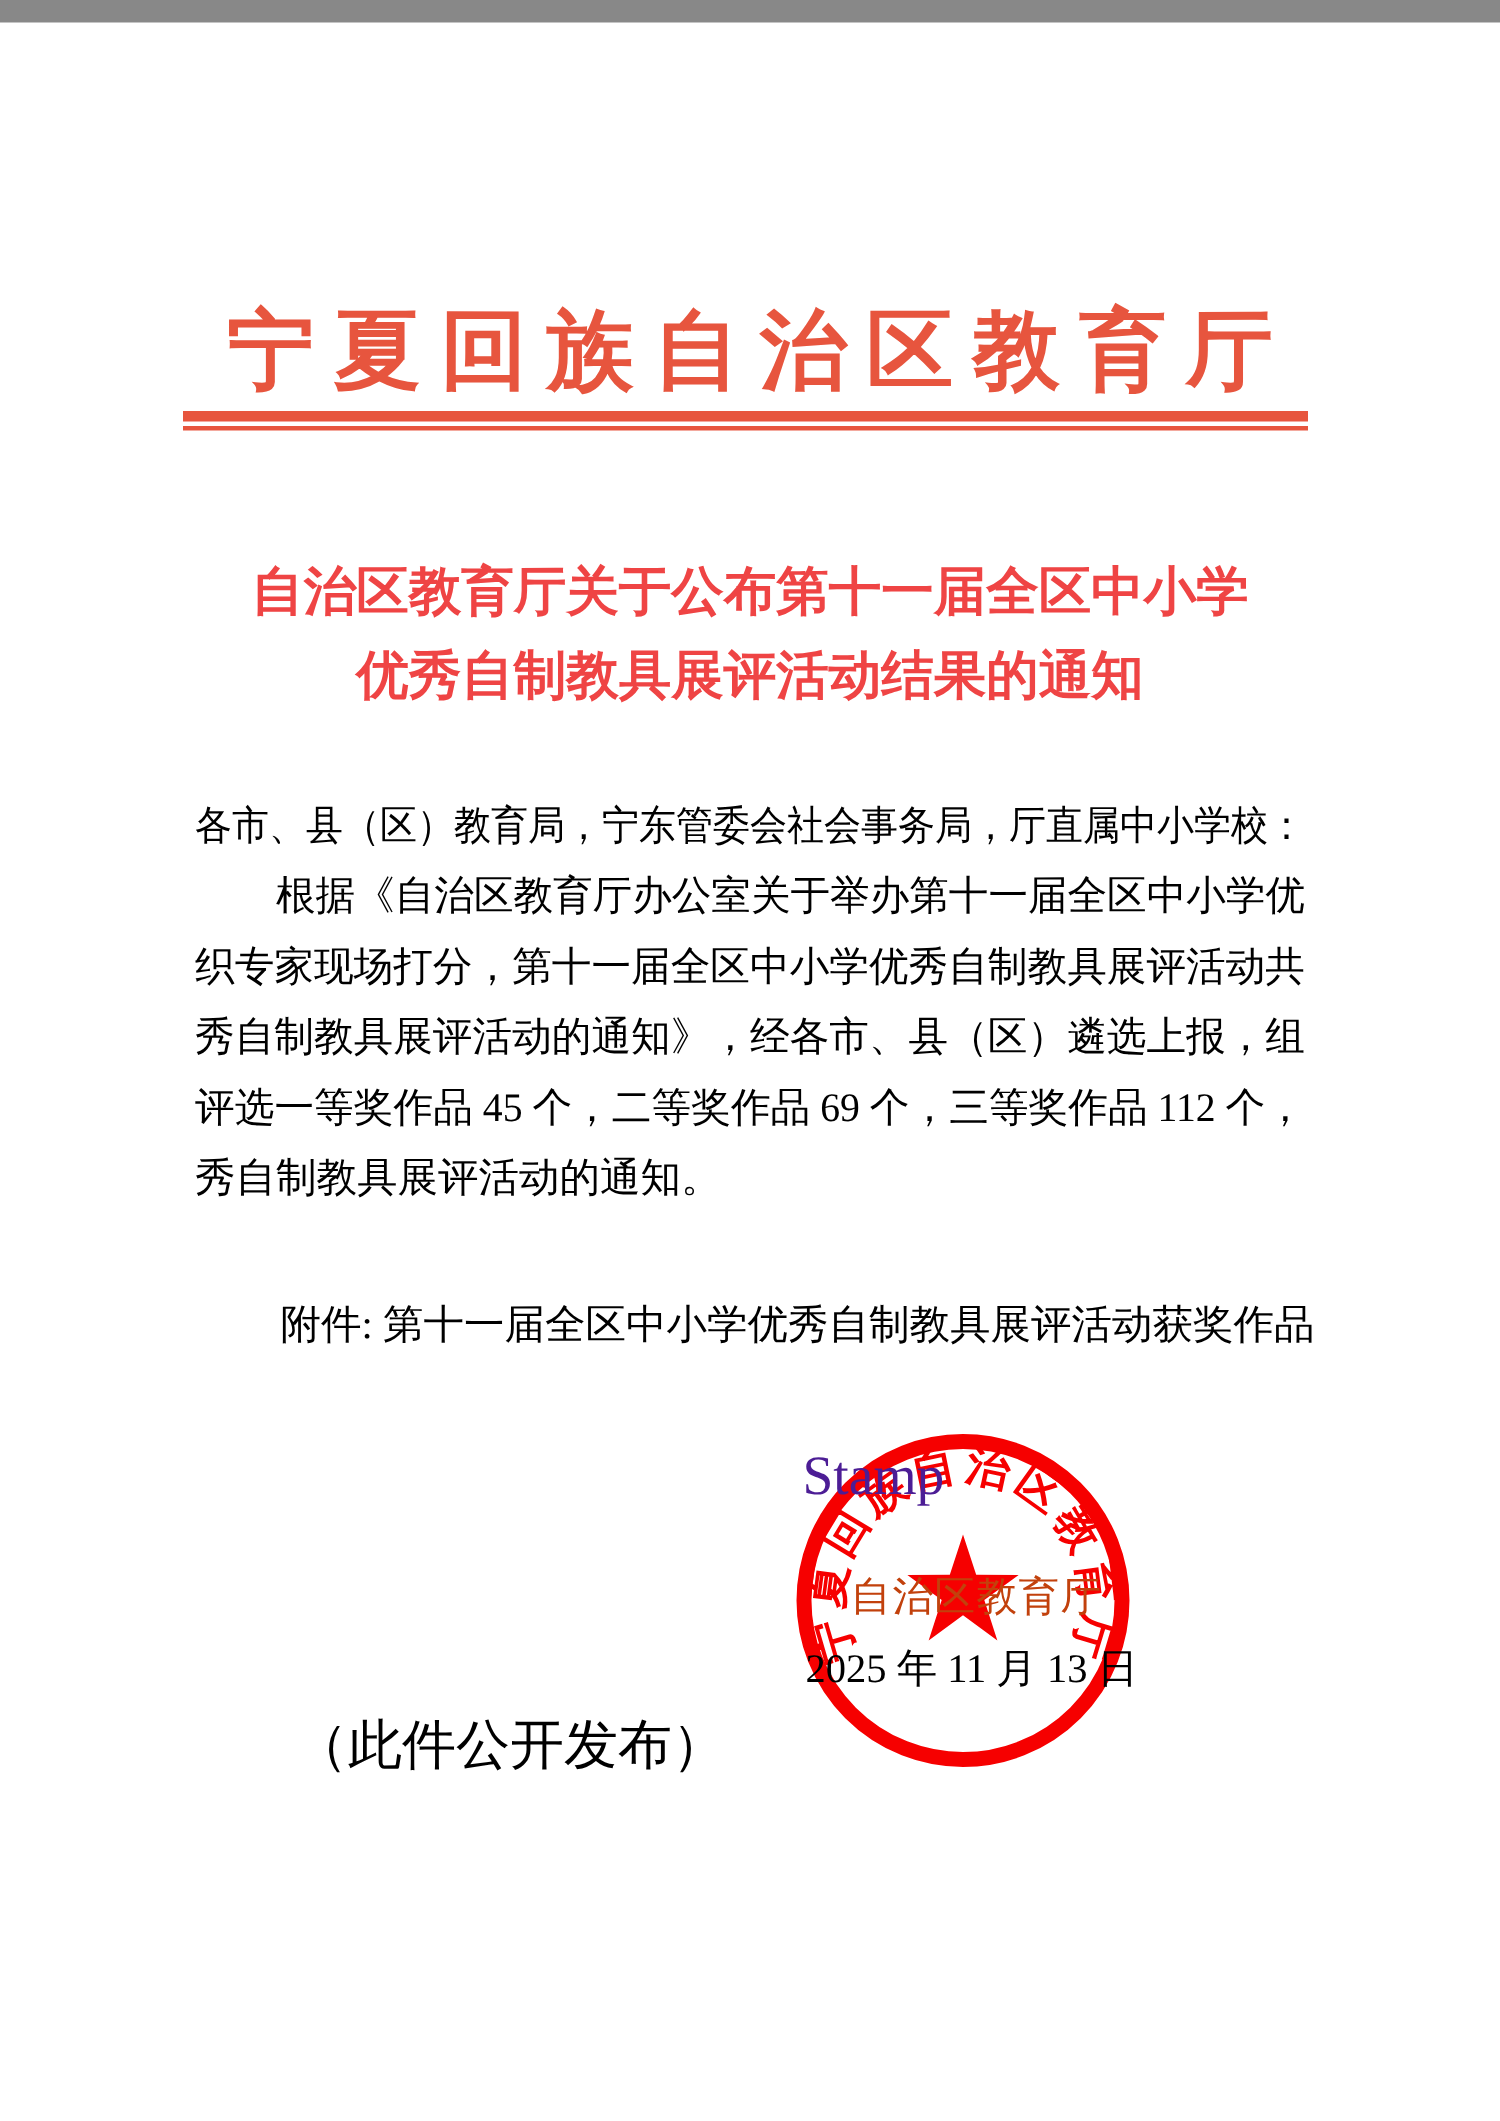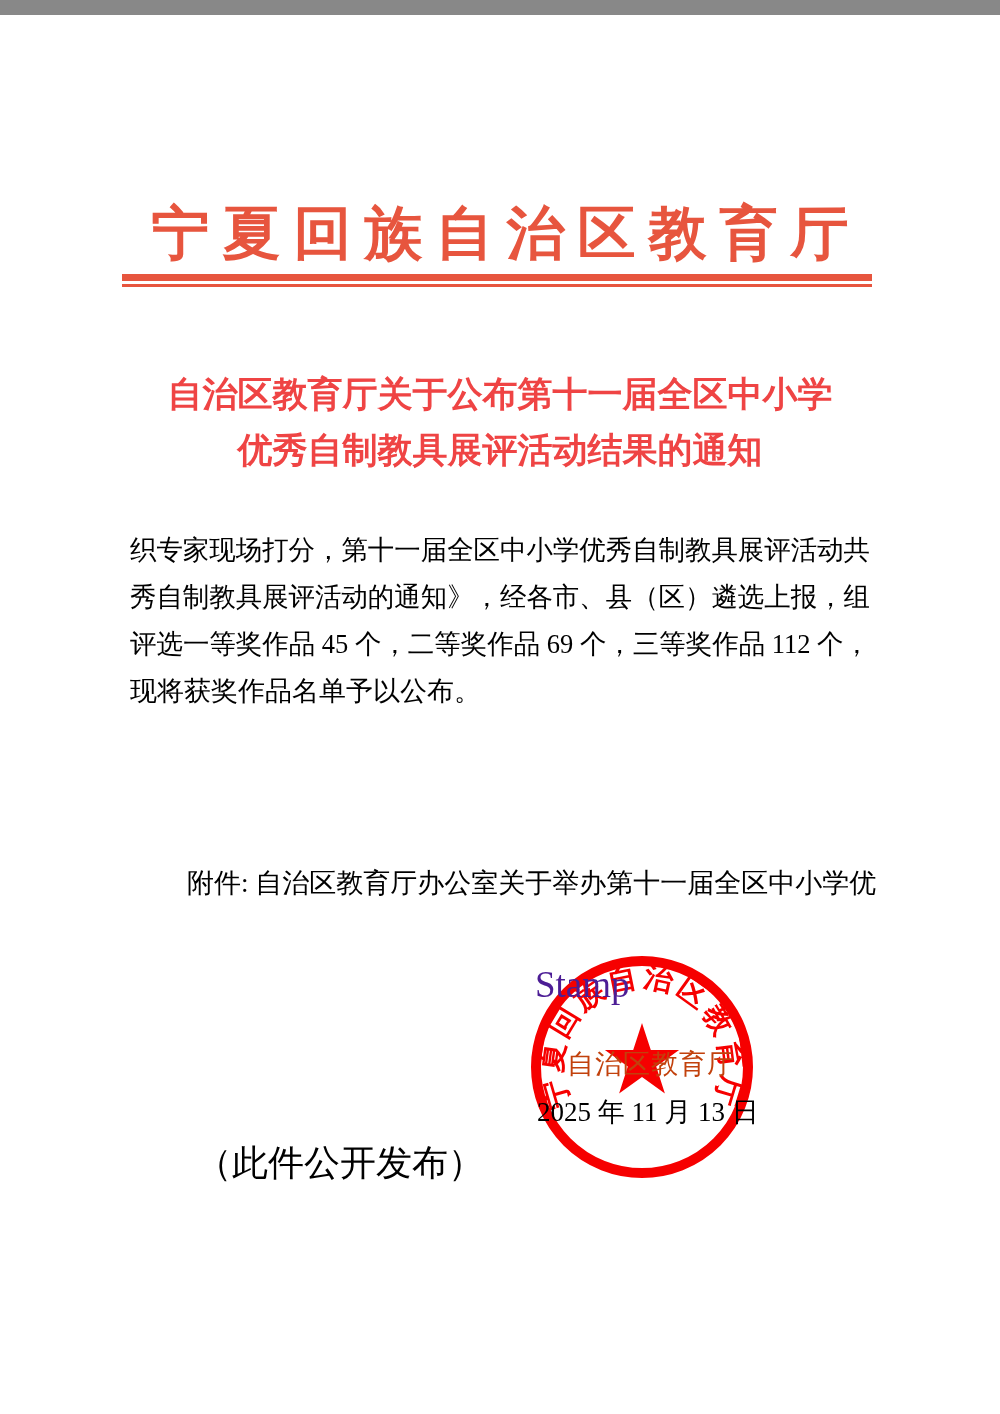--- a/index.html
+++ b/index.html
@@ -73,28 +73,30 @@
   <div class="letterhead">宁夏回族自治区教育厅</div>
   <div class="rule rule-thick"></div>
   <div class="rule rule-thin"></div>
 
   <div class="doc-title">
     <div>自治区教育厅关于公布第十一届全区中小学</div>
     <div>优秀自制教具展评活动结果的通知</div>
   </div>
 
   <div class="body-block">
+    <div class="bline"><span class="fit" style="transform-origin: left top; transform: scaleX(0.91358);">各市、县（区）教育局，宁东管委会社会事务局，厅直属中小学校：</span></div>
+    <div class="bline indent2"><span class="fit" style="transform-origin: left top; transform: scaleX(0.977208);">根据《自治区教育厅办公室关于举办第十一届全区中小学优</span></div>
     <div class="bline"><span class="fit" style="transform-origin: left top; transform: scaleX(0.978836);">织专家现场打分，第十一届全区中小学优秀自制教具展评活动共</span></div>
     <div class="bline"><span class="fit" style="transform-origin: left top; transform: scaleX(0.978836);">秀自制教具展评活动的通知》，经各市、县（区）遴选上报，组</span></div>
     <div class="bline"><span class="fit" style="transform-origin: left top; transform: scaleX(0.980132);">评选一等奖作品 45 个，二等奖作品 69 个，三等奖作品 112 个，</span></div>
-    <div class="bline">现将获奖作品名单予以公布。</div>
+    <div class="bline">秀自制教具展评活动的通知。</div>
   </div>
 
   <div class="attach-block">
-    <div class="att1"><span class="fit" style="transform-origin: left top; transform: scaleX(0.99091);">附件: 自治区教育厅办公室关于举办第十一届全区中小学优</span></div>
+    <div class="att1"><span class="fit" style="transform-origin: left top; transform: scaleX(0.99091);">附件: 第十一届全区中小学优秀自制教具展评活动获奖作品</span></div>
   </div>
 
   <svg class="stamp-svg" width="224" height="224" viewBox="0 0 224 224">
     <circle cx="112" cy="112" r="106" fill="none" stroke-width="10" stroke="#f60000"></circle>
     <path id="sealArc" d="M 41.37 149.56 A 80 80 0 1 1 182.63 149.56" fill="none"></path>
     <text font-size="29" font-weight="bold" letter-spacing="4" fill="#f60000">
       <textPath href="#sealArc">宁夏回族自治区教育厅</textPath>
     </text>
     <polygon points="112,68 120.8,94.9 149.1,95 126.2,111.6 134.9,138.6 112,121.9 89.1,138.6 97.8,111.6 74.9,95 103.2,94.9" fill="#f60000"></polygon>
   </svg>

